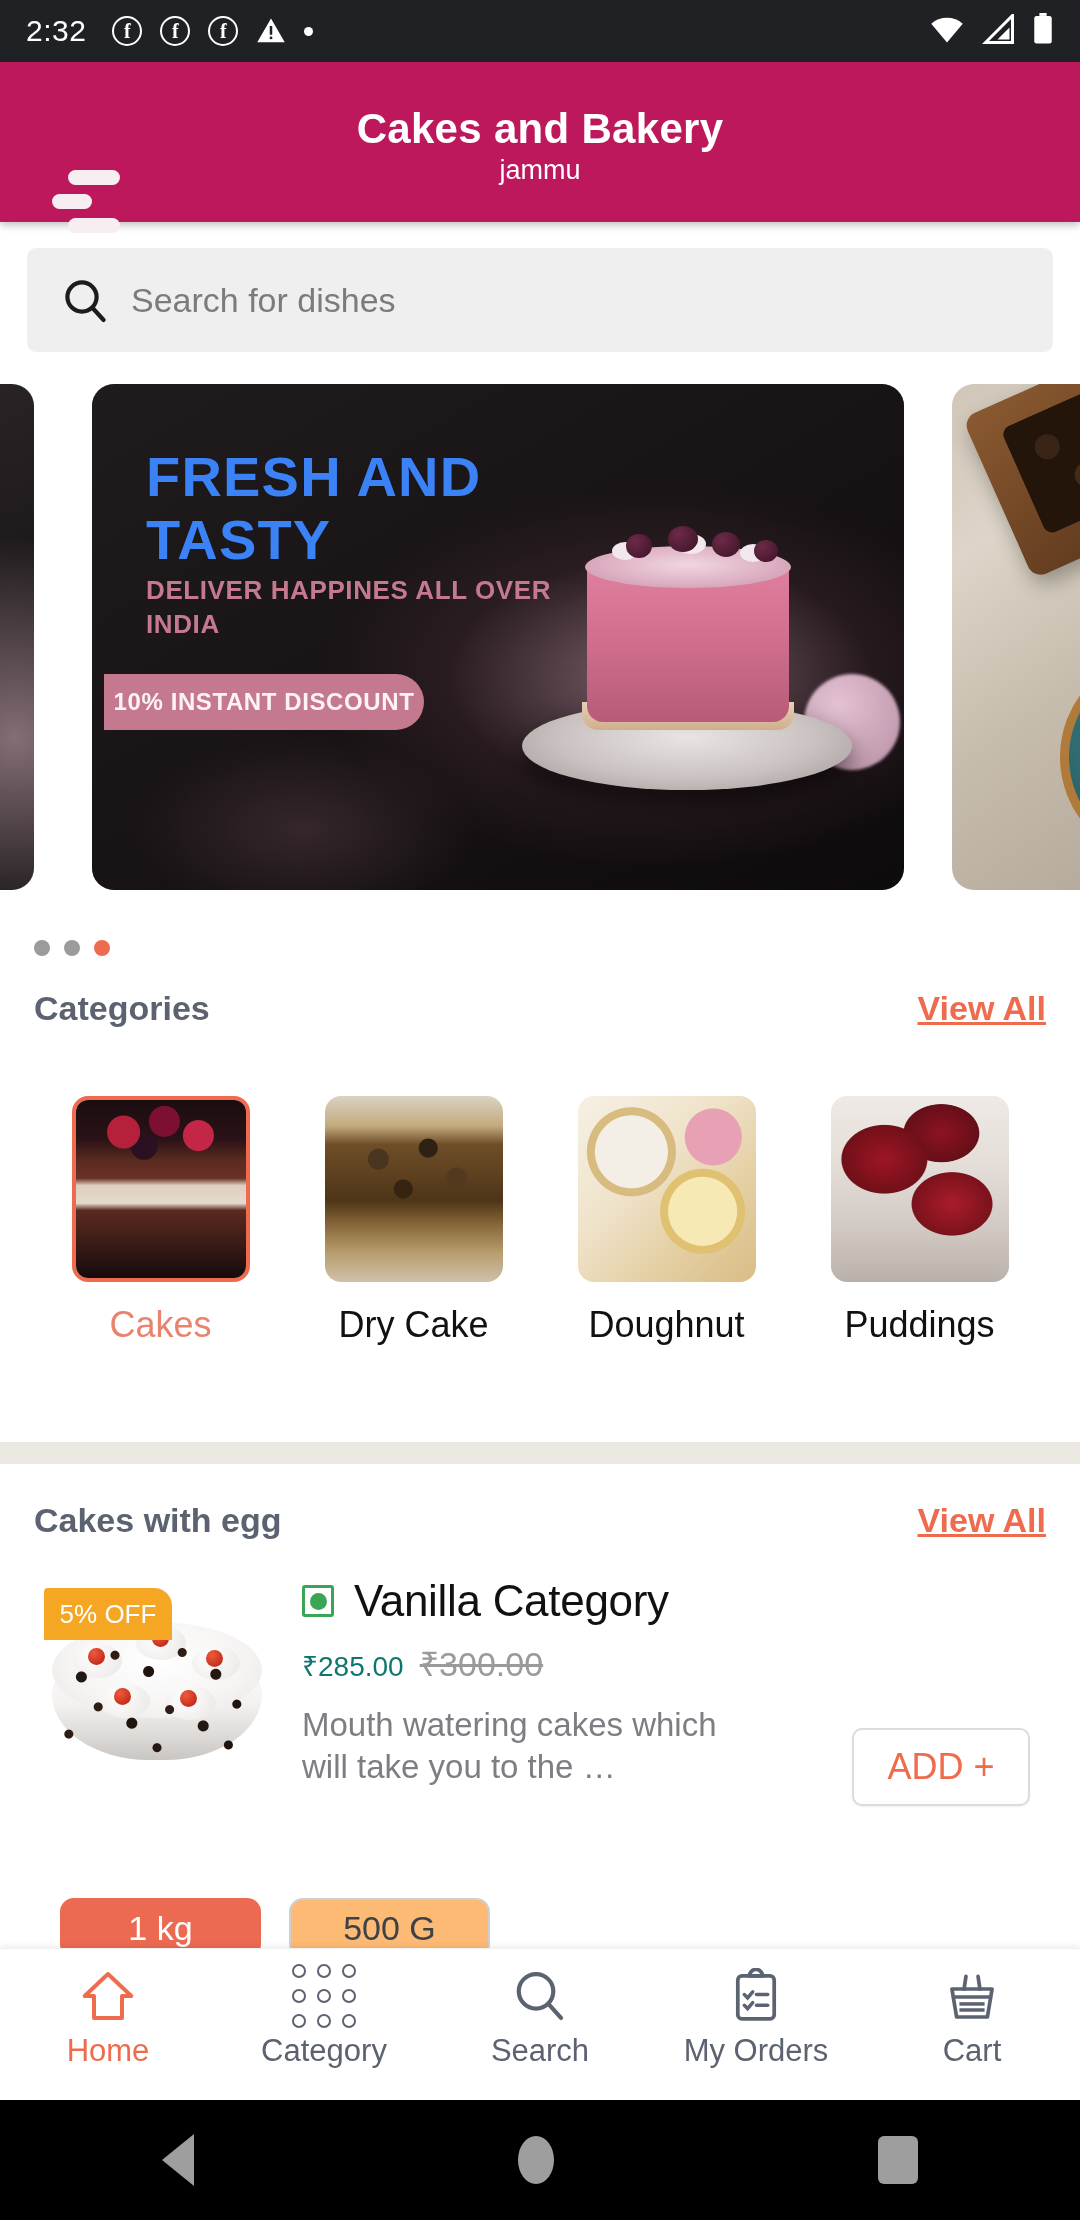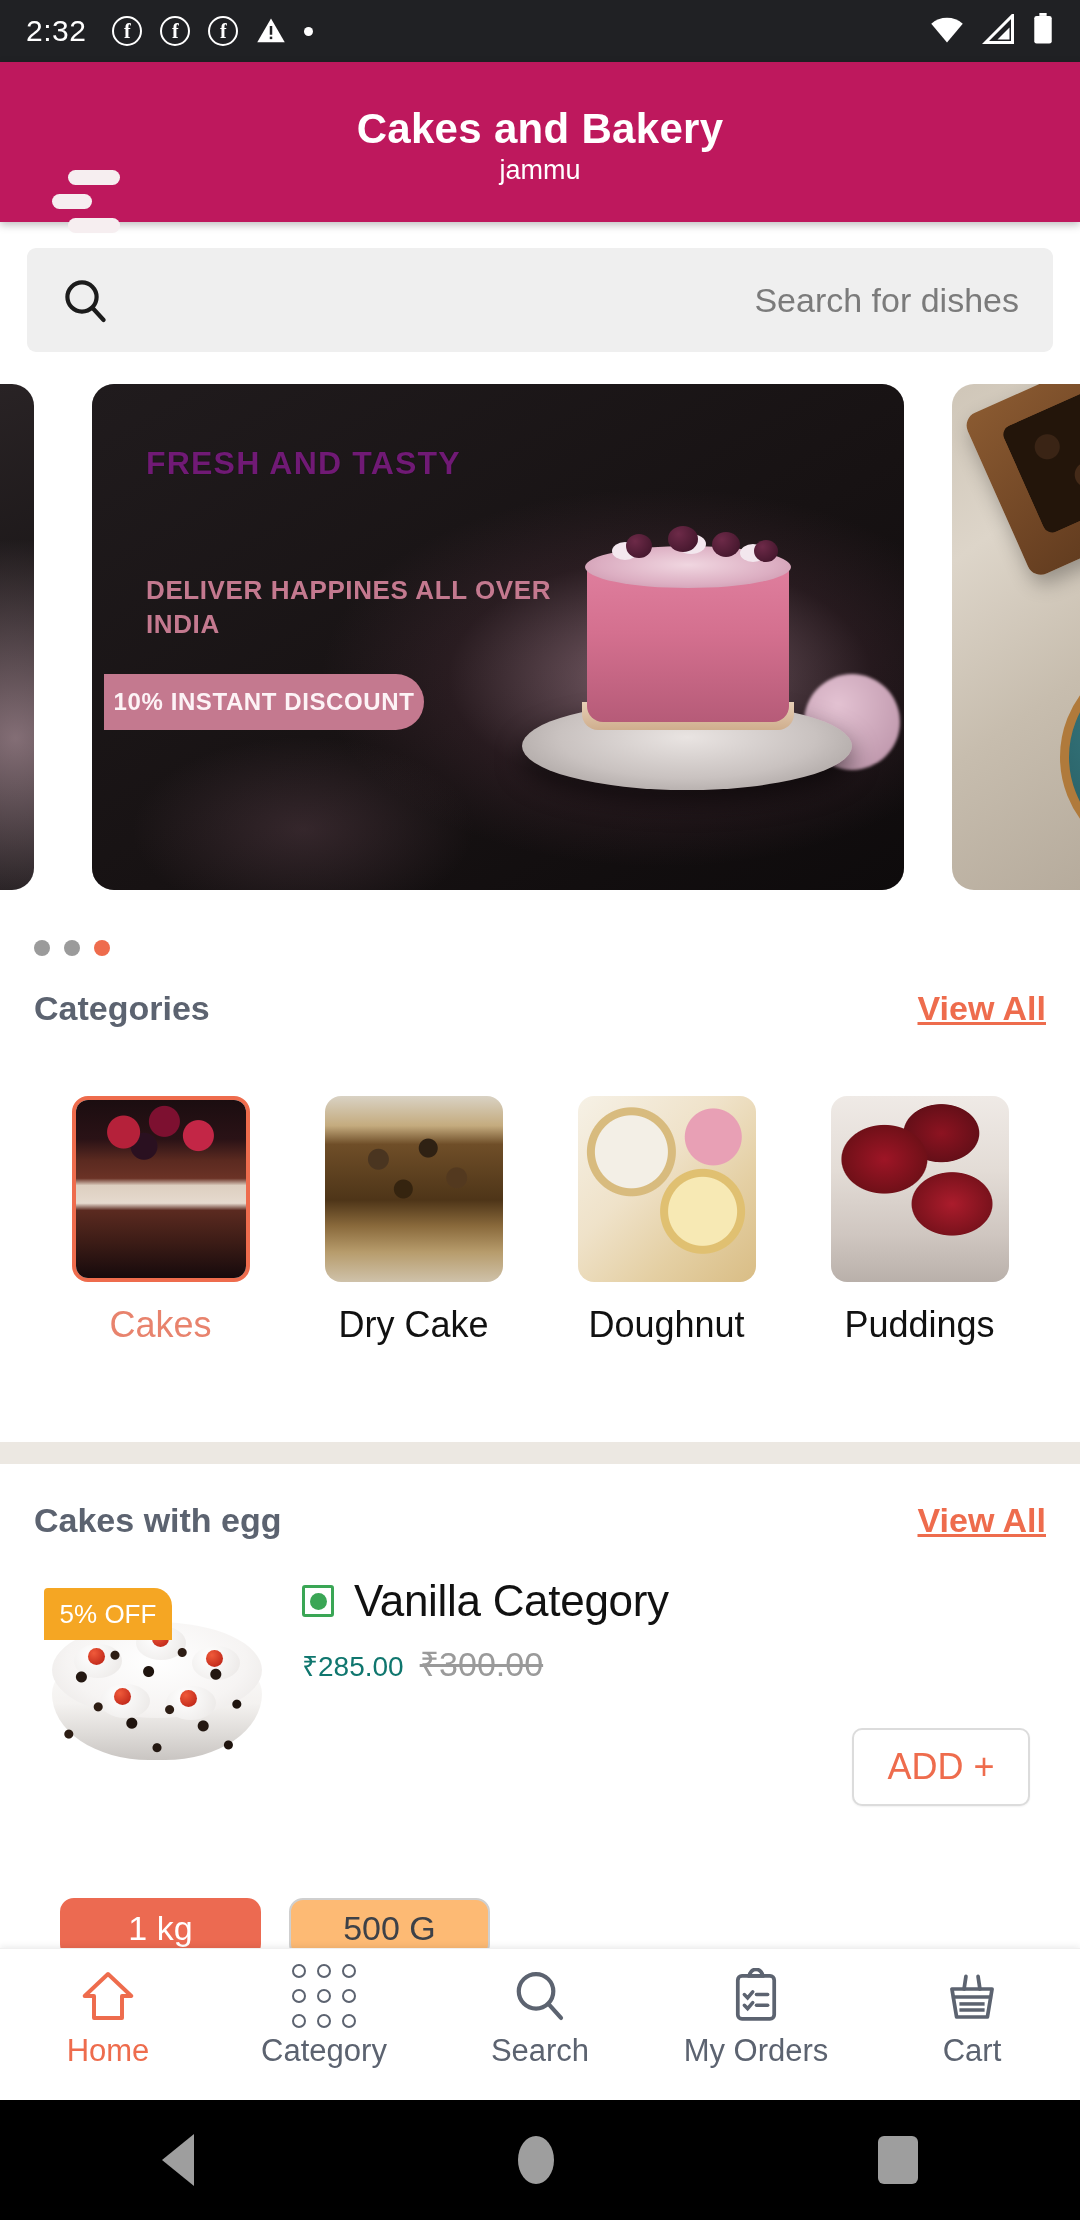--- a/index.html
+++ b/index.html
@@ -52,21 +52,20 @@
   }
   .app-title { color: #ffffff; font-size: 42px; font-weight: bold; letter-spacing: 0.3px; }
   .app-subtitle { color: #ffffff; font-size: 27px; margin-top: 2px; font-weight: 400; }
 
   
   .search-wrap { position: absolute; top: 240px; left: 0; width: 1080px; height: 132px; background:#fff; }
   .search-box {
     position: absolute; left: 27px; top: 8px; width: 1026px; height: 104px;
     background: #efefef; border-radius: 9px; display: flex; align-items: center;
     padding: 0 34px;
-    justify-content: space-between;
   }
   .search-icon { width: 48px; height: 48px; flex: none; }
   .search-placeholder { font-size: 34px; color: #7b7b7b; margin-left: 22px; }
 
   
   .carousel { position: absolute; top: 384px; left: 0; width: 1080px; height: 506px; background:#fff; }
   .banner {
     position: absolute; top: 0; border-radius: 22px; overflow: hidden; height: 506px;
   }
   .banner-prev { left: -58px; width: 92px; background: #1a1a1a; }
@@ -111,21 +110,21 @@
   .bn-berry { position: absolute; border-radius: 50%; background: radial-gradient(circle at 35% 30%, #6d2a48, #3a1226); }
   .bn-cream { position: absolute; border-radius: 50%; background: #f3e7ee; }
   .bn-mer1 {
     position: absolute; left: 712px; top: 290px; width: 96px; height: 96px;
     border-radius: 50%; background: radial-gradient(circle at 35% 32%, #e3c2d2, #b88fa5);
     filter: blur(1.5px);
   }
 
   .bn-title {
     position: absolute; left: 54px; top: 62px; width: 480px;
-    color: #701a75; font-size: 32px; font-weight: bold; line-height: 1.12;
+    color: #3b82f6; font-size: 56px; font-weight: bold; line-height: 1.12;
     letter-spacing: 1.2px;
     text-shadow: 0 0 1px rgba(0,0,0,0.4);
   }
   .bn-sub {
     position: absolute; left: 54px; top: 190px; width: 470px;
     color: #c4798f; font-size: 26px; font-weight: bold; line-height: 1.3;
     letter-spacing: 0.6px;
   }
   .bn-pill {
     position: absolute; left: 12px; top: 290px; width: 320px; height: 56px;
@@ -502,20 +501,21 @@
       <div class="prod-title-row">
         <span class="veg-mark">
             <span class="veg-dot"></span>
           </span>
         <span class="prod-name">Vanilla Category</span>
       </div>
       <div class="prod-price-row">
         <span class="price-now">₹285.00</span>
         <span class="price-old">₹300.00</span>
       </div>
+      <div class="prod-desc">Mouth watering cakes which will take you to the …</div>
     </div>
 
     <div class="add-btn">
       <span>ADD +</span>
     </div>
 
     <div class="chips-row">
       <div class="wchip sel">1 kg</div>
       <div class="wchip unsel">500 G</div>
     </div>

